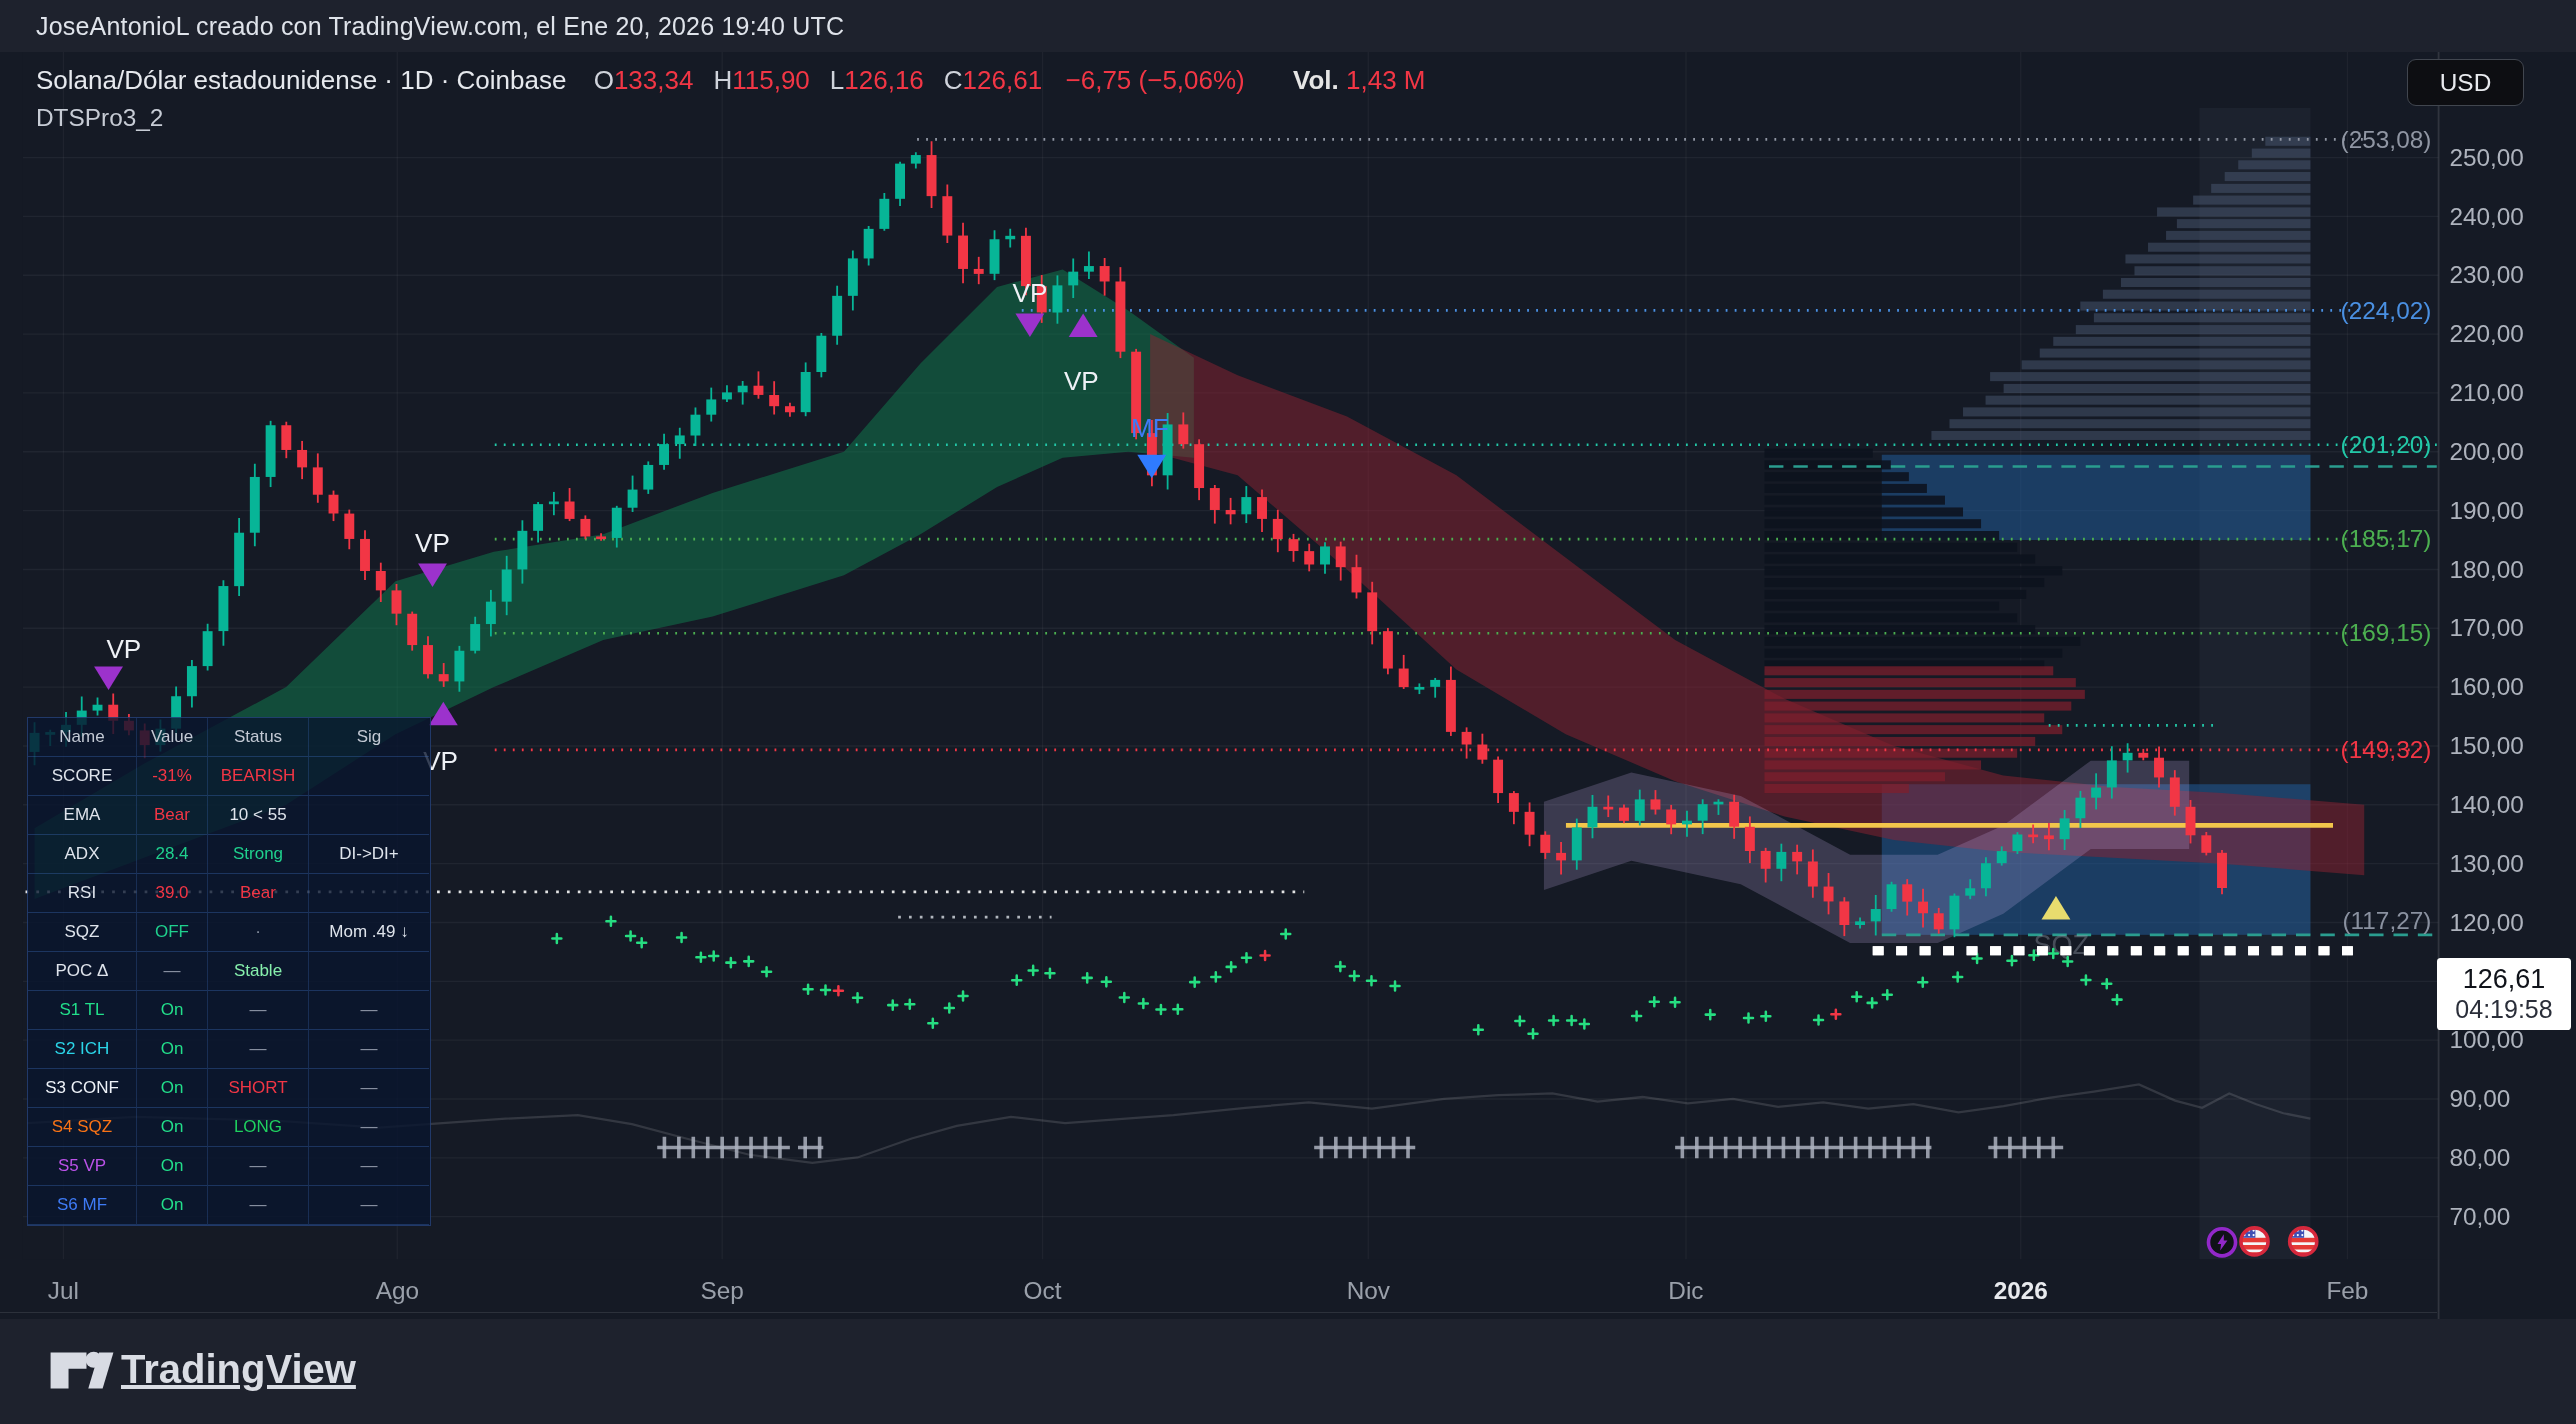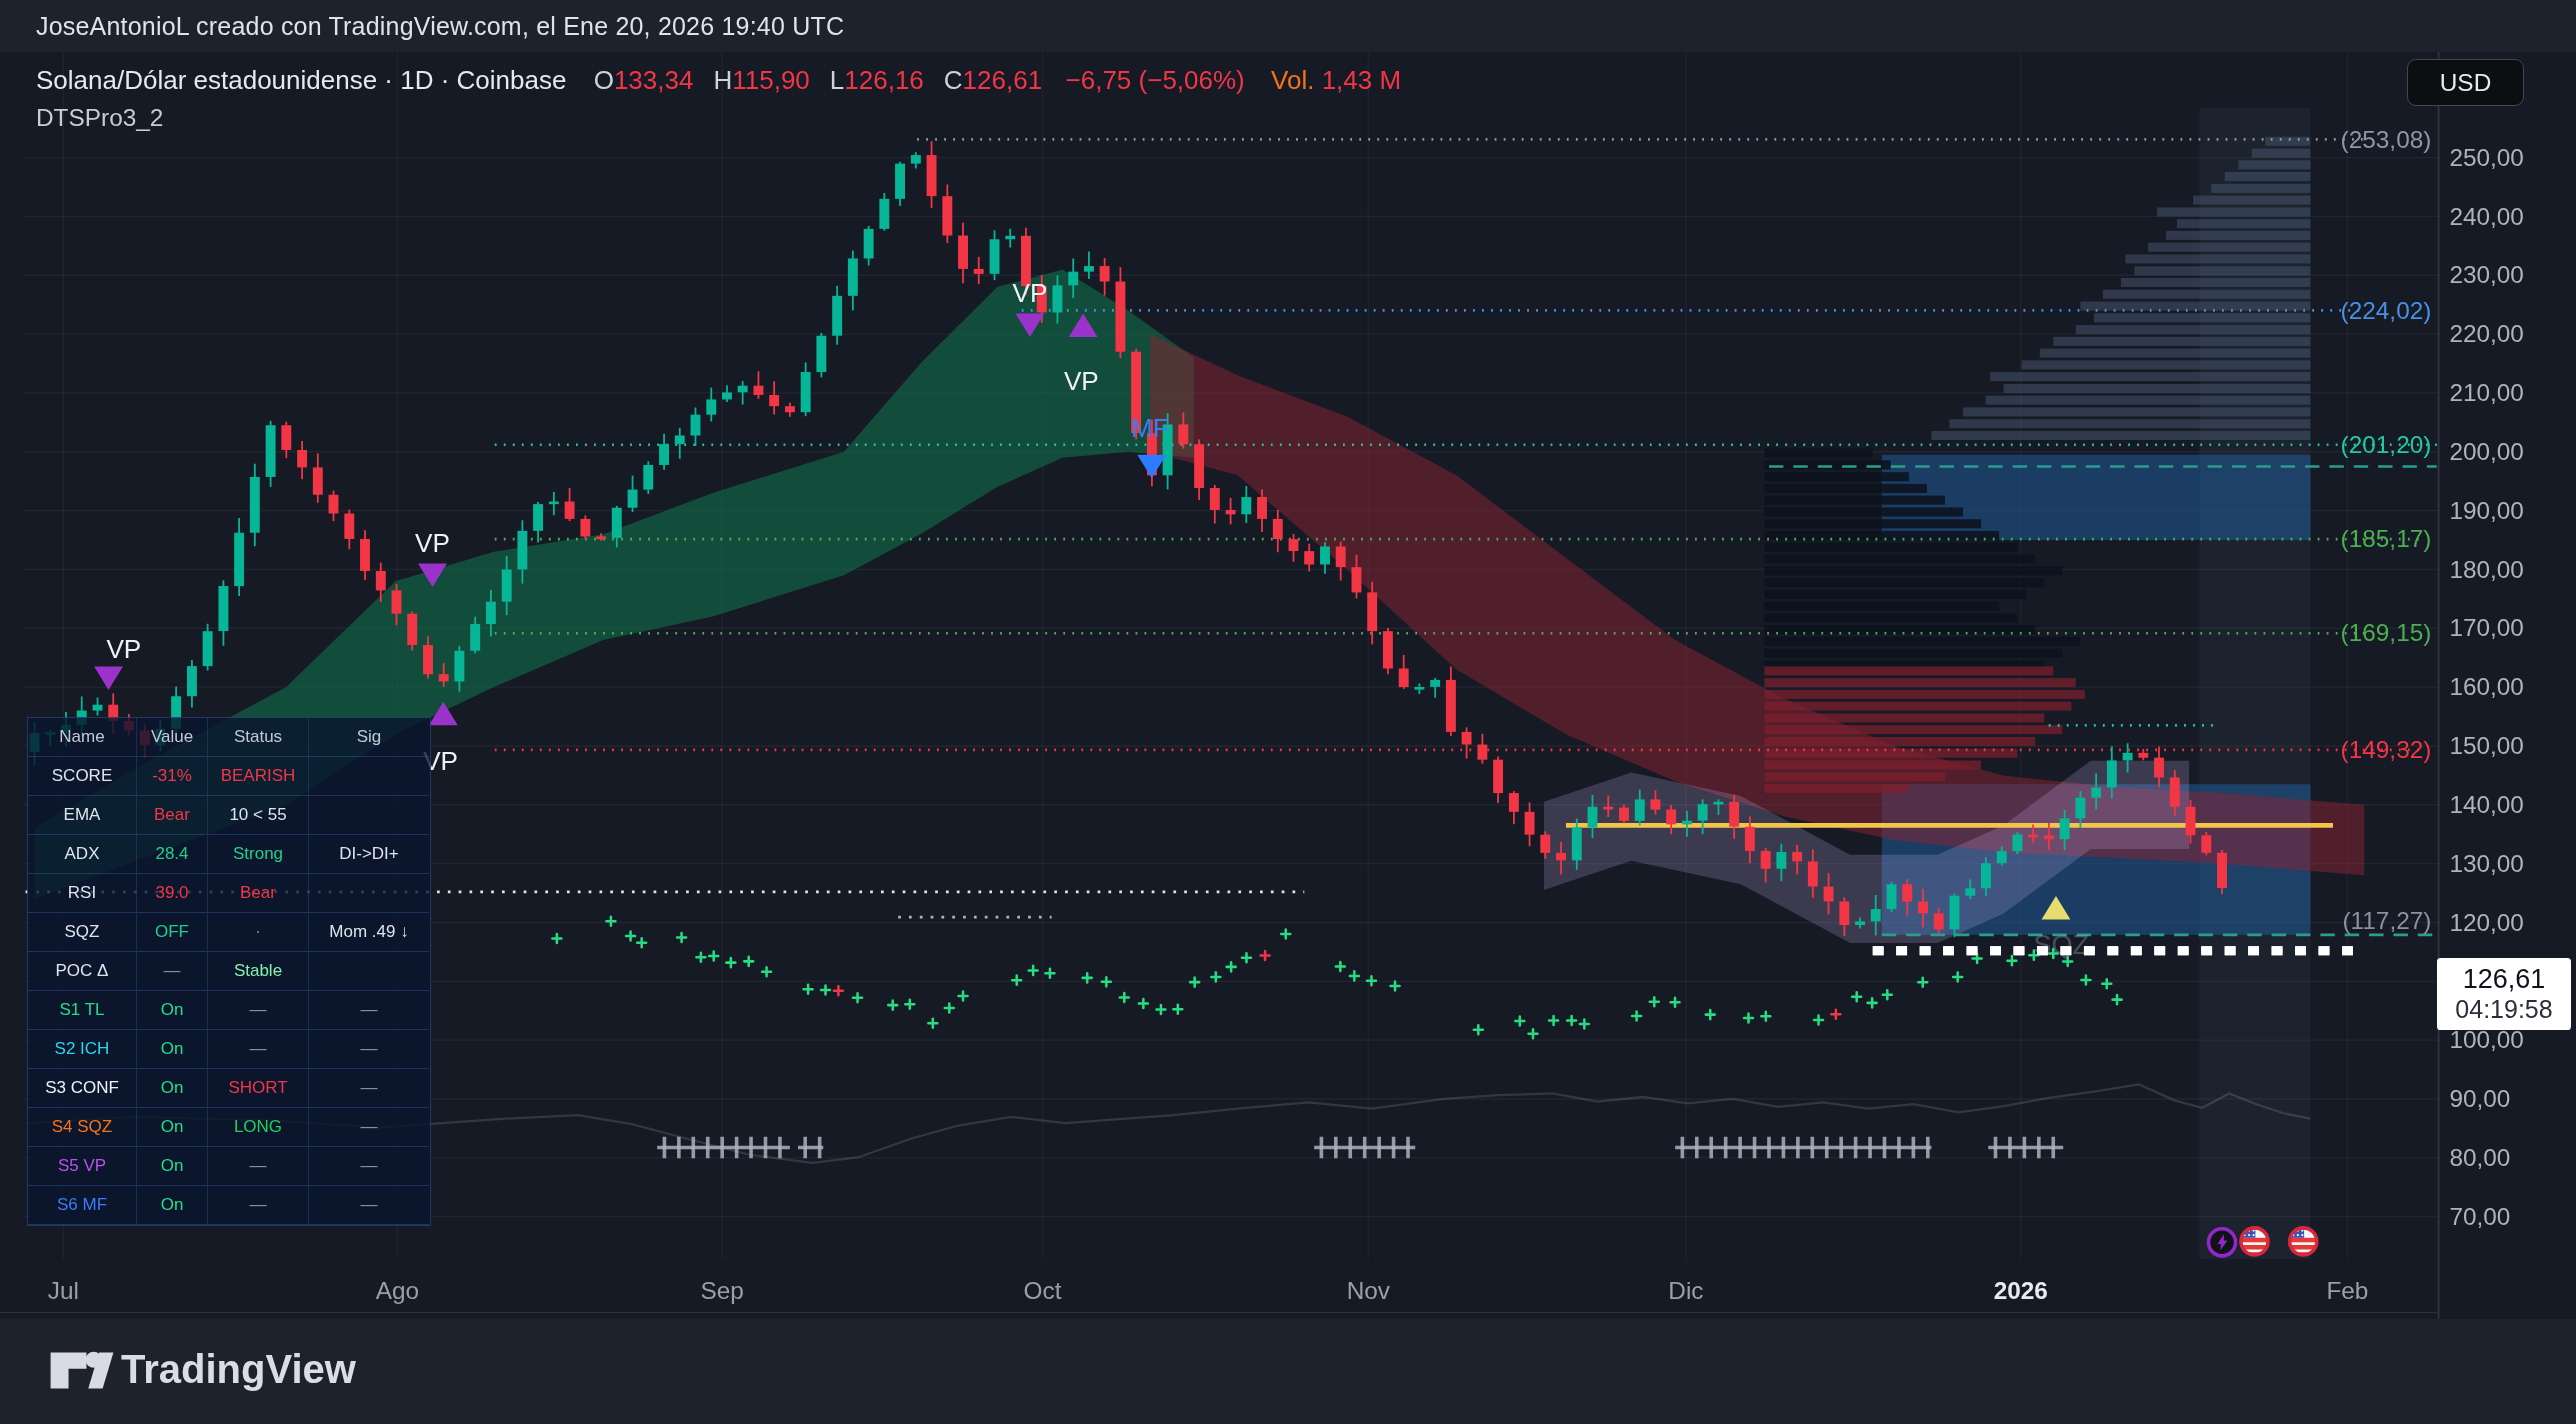--- a/index.html
+++ b/index.html
@@ -6,38 +6,38 @@
     font-family:"Liberation Sans","DejaVu Sans",sans-serif;}
   #stage{position:relative;width:2200px;height:1424px;background:#1e222d;}
   #topbar{position:absolute;left:0;top:0;width:2576px;height:52px;background:#1e222d;}
   #topbar .attr{position:absolute;left:36px;top:11.7px;font-size:25px;color:#dfe3ea;letter-spacing:0.2px;}
   #chartwrap{position:absolute;left:0;top:52px;width:2576px;height:1267px;background:#151a25;}
   svg{position:absolute;left:0;top:0;}
   #symbolbar{position:absolute;left:36px;top:12.6px;font-size:26px;color:#e6e9ee;white-space:nowrap;}
   #symbolbar .k{color:#cfd3db;margin-left:20px;}
   #symbolbar .v{color:#f23645;}
   #symbolbar .chg{color:#f23645;margin-left:16.2px;text-align:center;}
-  #symbolbar .volk{color:#f97316;margin-left:19px;}
+  #symbolbar .volk{color:#e5e5e5;margin-left:41px;font-weight:bold;}
   #indname{position:absolute;left:36px;top:52px;font-size:24.4px;color:#c7ccd5;}
   #usdbtn{position:absolute;right:52px;top:7.2px;width:117px;height:47px;background:#0d0e12;
     border:1.8px solid #41464f;border-radius:9px;color:#e8eaee;font-size:24.4px;font-family:inherit;
     display:flex;align-items:center;justify-content:center;cursor:pointer;}
   #ftable{position:absolute;left:27px;top:665px;width:402px;background:rgba(9,21,46,0.80);
     border:0.9px solid rgba(74,124,220,0.35);display:grid;grid-template-columns:109px 71px 101px 120px;}
   #ftable .cell{height:38px;display:flex;align-items:center;justify-content:center;
     font-size:17px;border-bottom:0.9px solid rgba(66,118,205,0.32);border-right:0.9px solid rgba(66,118,205,0.25);
     white-space:nowrap;overflow:hidden;}
   #ftable .cell:nth-child(4n){border-right:none;}
   #ftable .hdr{color:#c3c9d4;}
   #badge{position:absolute;left:2437px;top:906px;width:134px;height:72px;background:#ffffff;
     border-radius:3.6px;display:flex;flex-direction:column;align-items:center;justify-content:center;line-height:1.15;}
   #badge .p{font-size:27px;color:#10131a;}
   #badge .t{font-size:25px;color:#2a2e39;}
   #footer{position:absolute;left:0;top:1320px;width:2576px;height:105px;background:#1e222d;}
-  #footer .logotext{position:absolute;left:121px;top:27px;font-size:40px;font-weight:bold;color:#dadde4;}
+  #footer .logotext{position:absolute;left:121px;top:27px;font-size:40px;font-weight:bold;color:#dadde4;text-decoration:underline;}
   #taxis{position:absolute;left:0;top:1260px;width:2437px;height:60px;border-top:0.9px solid rgba(255,255,255,0.10);}
 </style>
 </head>
 <body>
 <div id="stage">
 
   <div id="topbar">
     <div class="attr">JoseAntonioL creado con TradingView.com, el Ene 20, 2026 19:40 UTC</div>
   </div>
 

